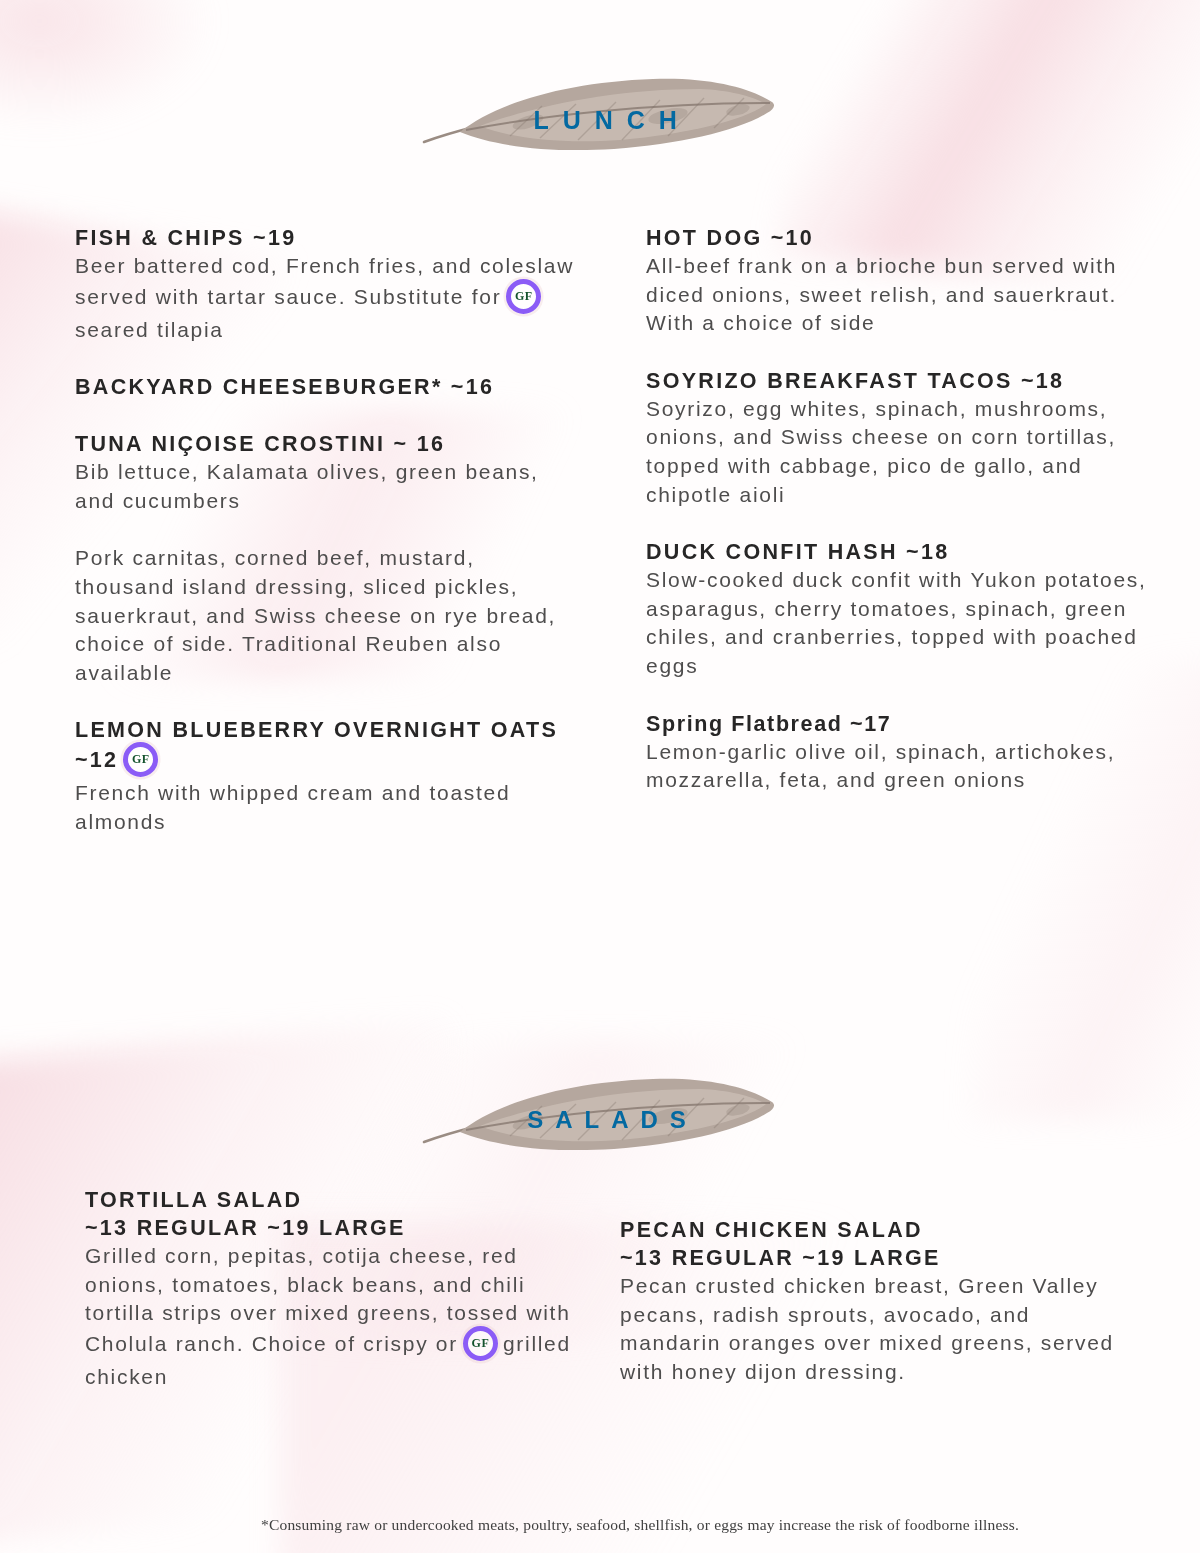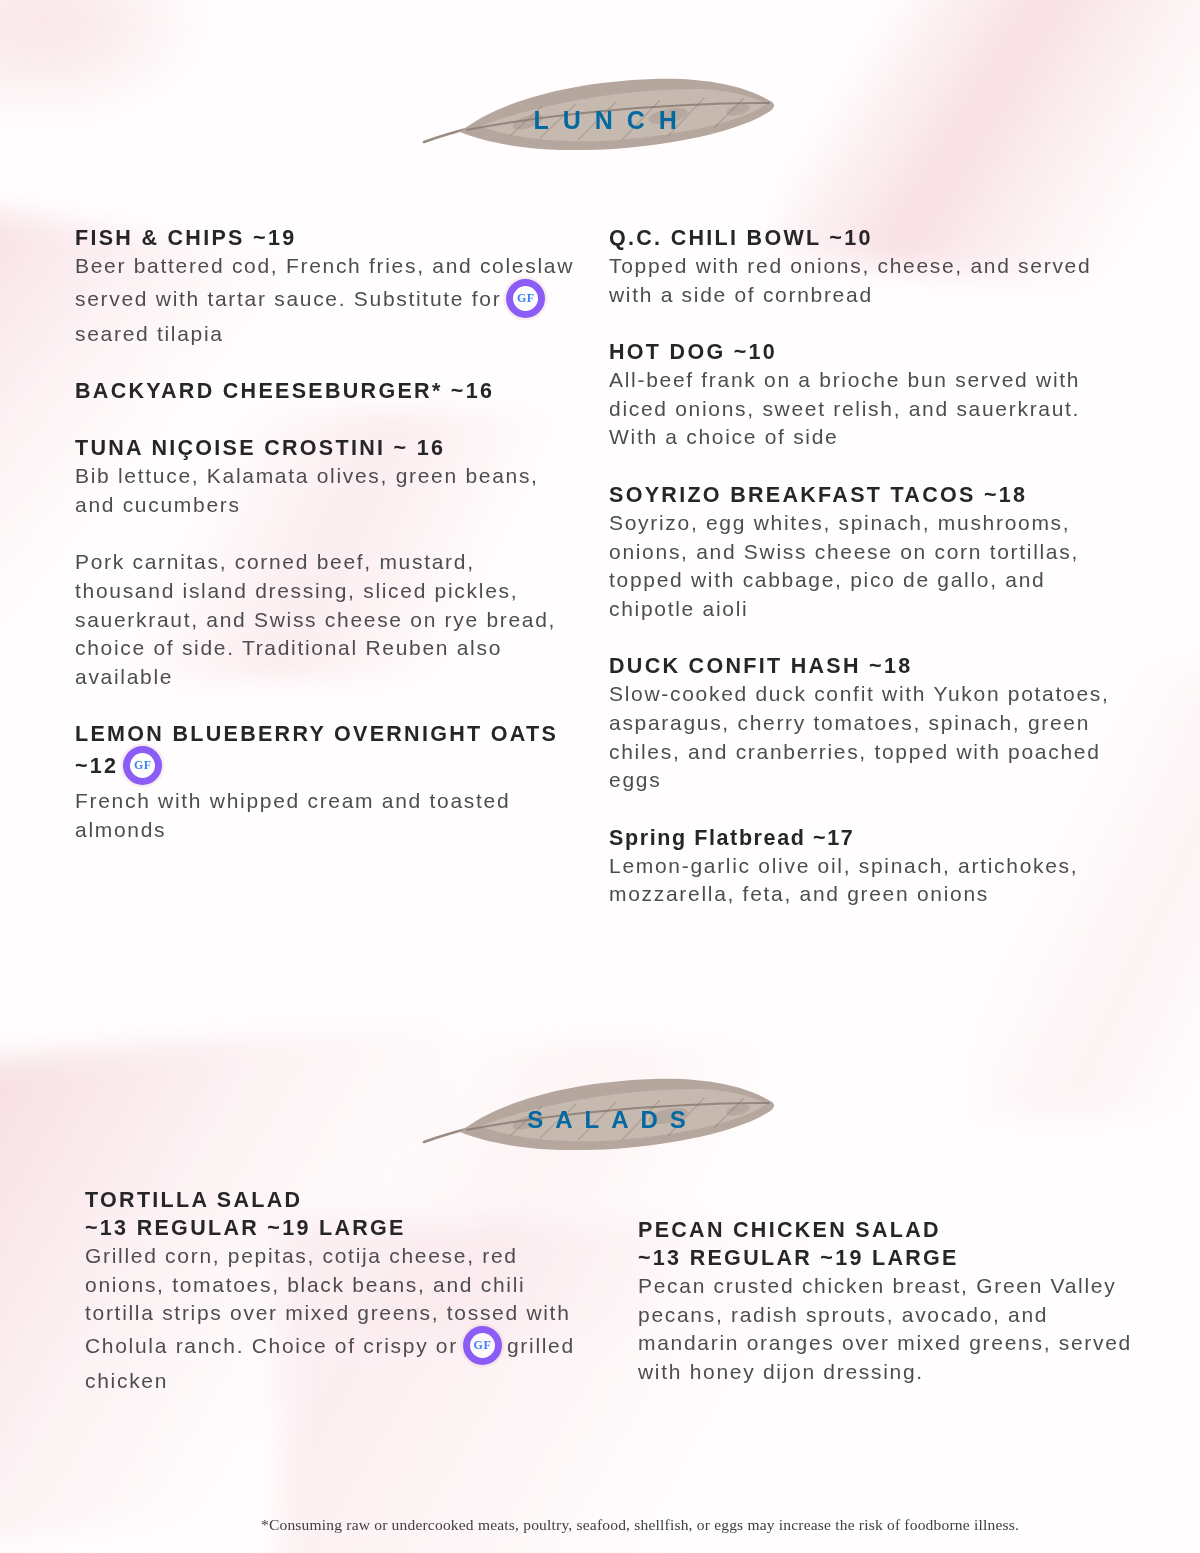--- a/index.html
+++ b/index.html
@@ -40,47 +40,47 @@
   .section-title{
     position:absolute;left:50%;top:34px;transform:translateX(-47%);
     font-weight:700;font-size:25px;letter-spacing:14px;padding-left:14px;
     color:#0369a1;white-space:nowrap;
   }
   .header-lunch{top:72px;}
   .header-salads{top:1072px;}
 
   
   .columns{position:absolute;display:flex;}
-  .lunch-columns{top:224px;left:75px;width:1084px;gap:29px;}
+  .lunch-columns{top:224px;left:75px;width:1084px;gap:66px;}
   .lunch-col-left{width:505px;flex:none;}
   .lunch-col-right{width:523px;flex:none;}
-  .salads-columns{top:1186px;left:85px;width:1084px;gap:56px;}
+  .salads-columns{top:1186px;left:85px;width:1084px;gap:38px;}
   .salads-col-left{width:497px;flex:none;}
   .salads-col-right{width:512px;flex:none;}
   .offset-down{margin-top:30px;}
 
   .menu-item{margin-bottom:29px;}
   .item-name{
     font-weight:700;font-size:21.5px;letter-spacing:2.3px;
     line-height:28px;color:#272626;
   }
   .item-name .name-line{display:block;}
   .item-desc{
     font-weight:400;font-size:21px;letter-spacing:1.7px;
     line-height:28.6px;color:#4e4d4d;white-space:pre-line;
   }
   .item-desc .seg{white-space:pre-line;}
 
   
   .gf-badge{
     display:inline-block;width:25px;height:25px;border-radius:50%;
-    border:7px solid #8b5cf6;box-shadow:0 0 0 2.5px rgba(231,196,202,.28);
+    border:5px solid #8b5cf6;box-shadow:0 0 0 2.5px rgba(231,196,202,.28);
     font-family:"Liberation Serif","DejaVu Serif",serif;
     font-size:12px;font-weight:700;letter-spacing:.5px;
-    color:#3b82f6;text-align:center;line-height:24px;
+    color:#14532d;text-align:center;line-height:24px;
     vertical-align:middle;margin:0 5px;position:relative;top:-2px;
     background:rgba(255,255,255,.55);
   }
 
   
   .footer{
     position:absolute;top:1516px;left:0;width:100%;text-align:center;
     font-family:"Liberation Serif","DejaVu Serif",serif;
     font-size:15.5px;color:#404040;letter-spacing:.2px;margin-left:40px;
   }
@@ -147,24 +147,20 @@
 
     <div class="menu-item">
       <div class="item-name"><span>LEMON BLUEBERRY OVERNIGHT OATS ~12</span><span class="gf-badge">GF</span></div>
       <div class="item-desc">French with whipped cream and toasted almonds</div>
     </div>
 
   </div>
 
   <div class="lunch-col-right">
 
-    <div class="menu-item">
-      <div class="item-name">Q.C. CHILI BOWL ~10</div>
-      <div class="item-desc">Topped with red onions, cheese, and served with a side of cornbread</div>
-    </div>
 
     <div class="menu-item">
       <div class="item-name">HOT DOG ~10</div>
       <div class="item-desc">All-beef frank on a brioche bun served with diced onions, sweet relish, and sauerkraut. With a choice of side</div>
     </div>
 
 
     <div class="menu-item">
       <div class="item-name">SOYRIZO BREAKFAST TACOS ~18</div>
       <div class="item-desc">Soyrizo, egg whites, spinach, mushrooms, onions, and Swiss cheese on corn tortillas, topped with cabbage, pico de gallo, and chipotle aioli</div>

